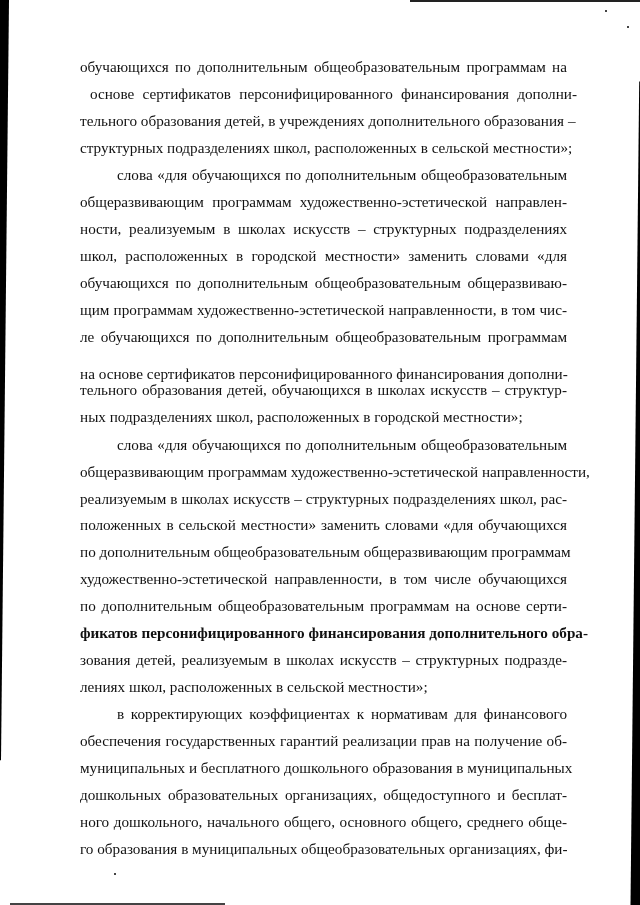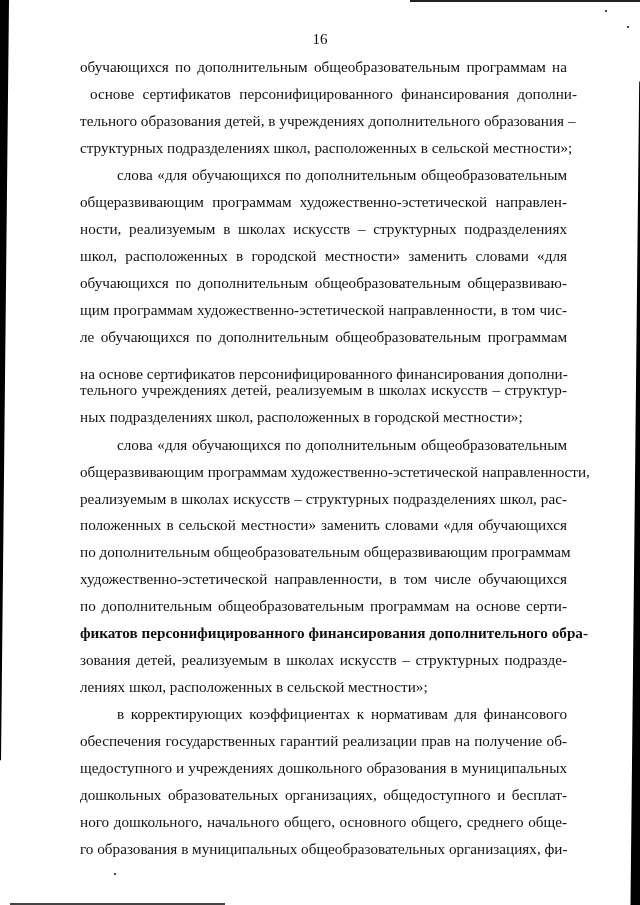--- a/index.html
+++ b/index.html
@@ -45,47 +45,46 @@
 
 <div class="page">
   <div class="edge-left"></div>
   <div class="edge-right"></div>
   <div class="edge-top"></div>
   <div class="edge-bottom"></div>
   <div class="speck" style="left:605px;top:10px;"></div>
   <div class="speck" style="left:627px;top:26px;"></div>
   <div class="speck" style="left:114px;top:873px;"></div>
 
-  <div class="page-number">16</div>
 
   <div id="lines">
       <div class="line" style="top: 57px;">обучающихся по дополнительным общеобразовательным программам на</div>
       <div class="line" style="top: 84px; margin-left: 10px;">основе сертификатов персонифицированного финансирования дополни-</div>
       <div class="line" style="top: 111px;">тельного образования детей, в учреждениях дополнительного образования –</div>
       <div class="line last" style="top: 138px;">структурных подразделениях школ, расположенных в сельской местности»;</div>
       <div class="line indent" style="top: 165px;">слова «для обучающихся по дополнительным общеобразовательным</div>
       <div class="line" style="top: 192px;">общеразвивающим программам художественно-эстетической направлен-</div>
       <div class="line" style="top: 219px;">ности, реализуемым в школах искусств – структурных подразделениях</div>
       <div class="line" style="top: 246px;">школ, расположенных в городской местности» заменить словами «для</div>
       <div class="line" style="top: 273px;">обучающихся по дополнительным общеобразовательным общеразвиваю-</div>
       <div class="line" style="top: 300px;">щим программам художественно-эстетической направленности, в том чис-</div>
       <div class="line" style="top: 327px;">ле обучающихся по дополнительным общеобразовательным программам</div>
       <div class="line" style="top: 364px;">на основе сертификатов персонифицированного финансирования дополни-</div>
-      <div class="line" style="top: 380px;">тельного учреждениях детей, реализуемым в школах искусств – структур-</div>
+      <div class="line" style="top: 380px;">тельного образования детей, обучающихся в школах искусств – структур-</div>
       <div class="line last" style="top: 407px;">ных подразделениях школ, расположенных в городской местности»;</div>
       <div class="line indent" style="top: 435px;">слова «для обучающихся по дополнительным общеобразовательным</div>
       <div class="line" style="top: 462px;">общеразвивающим программам художественно-эстетической направленности,</div>
       <div class="line" style="top: 489px; font-family: Liberation Serif, serif;">реализуемым в школах искусств – структурных подразделениях школ, рас-</div>
       <div class="line" style="top: 515px;">положенных в сельской местности» заменить словами «для обучающихся</div>
       <div class="line" style="top: 542px;">по дополнительным общеобразовательным общеразвивающим программам</div>
       <div class="line" style="top: 569px;">художественно-эстетической направленности, в том числе обучающихся</div>
       <div class="line" style="top: 596px;">по дополнительным общеобразовательным программам на основе серти-</div>
       <div class="line" style="top: 623px; font-weight: bold;">фикатов персонифицированного финансирования дополнительного обра-</div>
       <div class="line" style="top: 650px;">зования детей, реализуемым в школах искусств – структурных подразде-</div>
       <div class="line last" style="top: 677px;">лениях школ, расположенных в сельской местности»;</div>
       <div class="line indent" style="top: 704px;">в корректирующих коэффициентах к нормативам для финансового</div>
       <div class="line" style="top: 731px;">обеспечения государственных гарантий реализации прав на получение об-</div>
-      <div class="line" style="top: 758px;">щедоступного и учреждениях дошкольного образования в муниципальных</div>
+      <div class="line" style="top: 758px;">муниципальных и бесплатного дошкольного образования в муниципальных</div>
       <div class="line" style="top: 785px;">дошкольных образовательных организациях, общедоступного и бесплат-</div>
       <div class="line" style="top: 812px;">ного дошкольного, начального общего, основного общего, среднего обще-</div>
       <div class="line" style="top: 839px;">го образования в муниципальных общеобразовательных организациях, фи-</div>
     </div>
 </div>
 
 </body></html>

